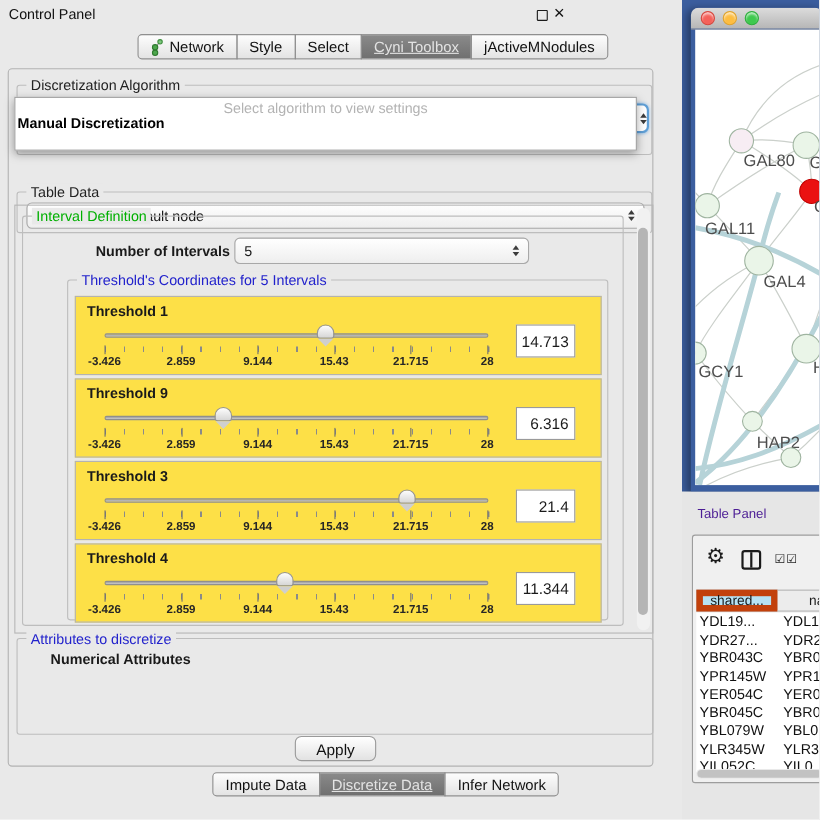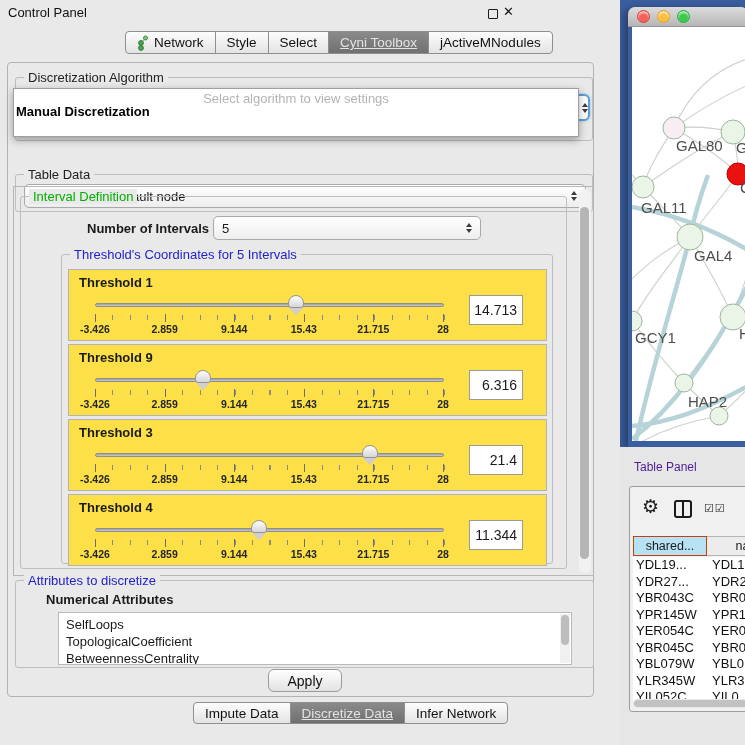--- a/index.html
+++ b/index.html
@@ -109,21 +109,21 @@
   .tp-region { position:absolute; left:0; top:447px; right:0; bottom:0; background:#e6e6e6; }
   .tp-title { position:absolute; left:14px; top:13px; font-size:12px; color:#4c1d95; }
   .tp-inner { position:absolute; left:9px; top:39px; width:122px; height:226px; background:#f0f0f0;
               border:1px solid #9d9d9d; border-radius:3px; overflow:hidden; }
   .gear { position:absolute; left:12px; top:8px; font-size:19px; color:#1c1c1c; }
   .cols-icon { position:absolute; left:44px; top:13px; width:18px; height:18px; border:2px solid #1a1a1a; border-radius:3px; }
   .cols-icon::after { content:""; position:absolute; left:6px; top:0; bottom:0; width:2px; background:#1a1a1a; }
   .checks { position:absolute; left:74px; top:15px; font-size:11px; letter-spacing:1px; color:#222; }
   .tp-header { position:absolute; top:49px; left:3px; display:flex; height:20px; }
   .tp-hcell { font-size:12.5px; display:flex; align-items:center; justify-content:center; }
-  .tp-hcell.h0 { width:74px; background:#b7e2f3; border:1px solid #c2410c; }
+  .tp-hcell.h0 { width:74px; background:#b7e2f3; border:6px solid #c2410c; }
   .tp-hcell.h1 { width:72px; background:#ececec; border:1px solid #b5b5b5; border-left:none; }
   .tp-rows { position:absolute; top:70px; left:3px; right:0; height:145px; background:#fff; overflow:hidden; }
   .tp-row { display:flex; height:16.5px; }
   .tp-cell { font-size:13px; color:#111; white-space:nowrap; overflow:hidden; }
   .tp-cell.c0 { width:74px; padding-left:3px; }
   .tp-cell.c1 { width:46px; padding-left:7px; }
   .hscroll { position:absolute; left:3px; right:2px; bottom:3px; height:9px; background:#e9e9e9; border-radius:5px; }
   .hthumb { position:absolute; left:1px; right:1px; top:1px; height:7px; background:#c2c2c2; border-radius:4px; }
 </style>
 </head>
@@ -309,28 +309,20 @@
         </div>
 
         <div class="vscroll">
           <div class="vthumb"></div>
         </div>
       </div>
 
       <div class="group attr-group">
         <span class="gtitle blue">Attributes to discretize</span>
         <div class="attr-label">Numerical Attributes</div>
-        <div class="attr-list">
-          <div class="attr-item">SelfLoops</div>
-          <div class="attr-item">TopologicalCoefficient</div>
-          <div class="attr-item">BetweennessCentrality</div>
-          <div class="list-scroll">
-            <div class="list-thumb"></div>
-          </div>
-        </div>
       </div>
 
       <button class="apply">Apply</button>
     </div>
 
     <div class="tabstrip bottom-tabs">
       <div class="seg">
         <span>Impute Data</span>
       </div>
       <div class="seg selected">

